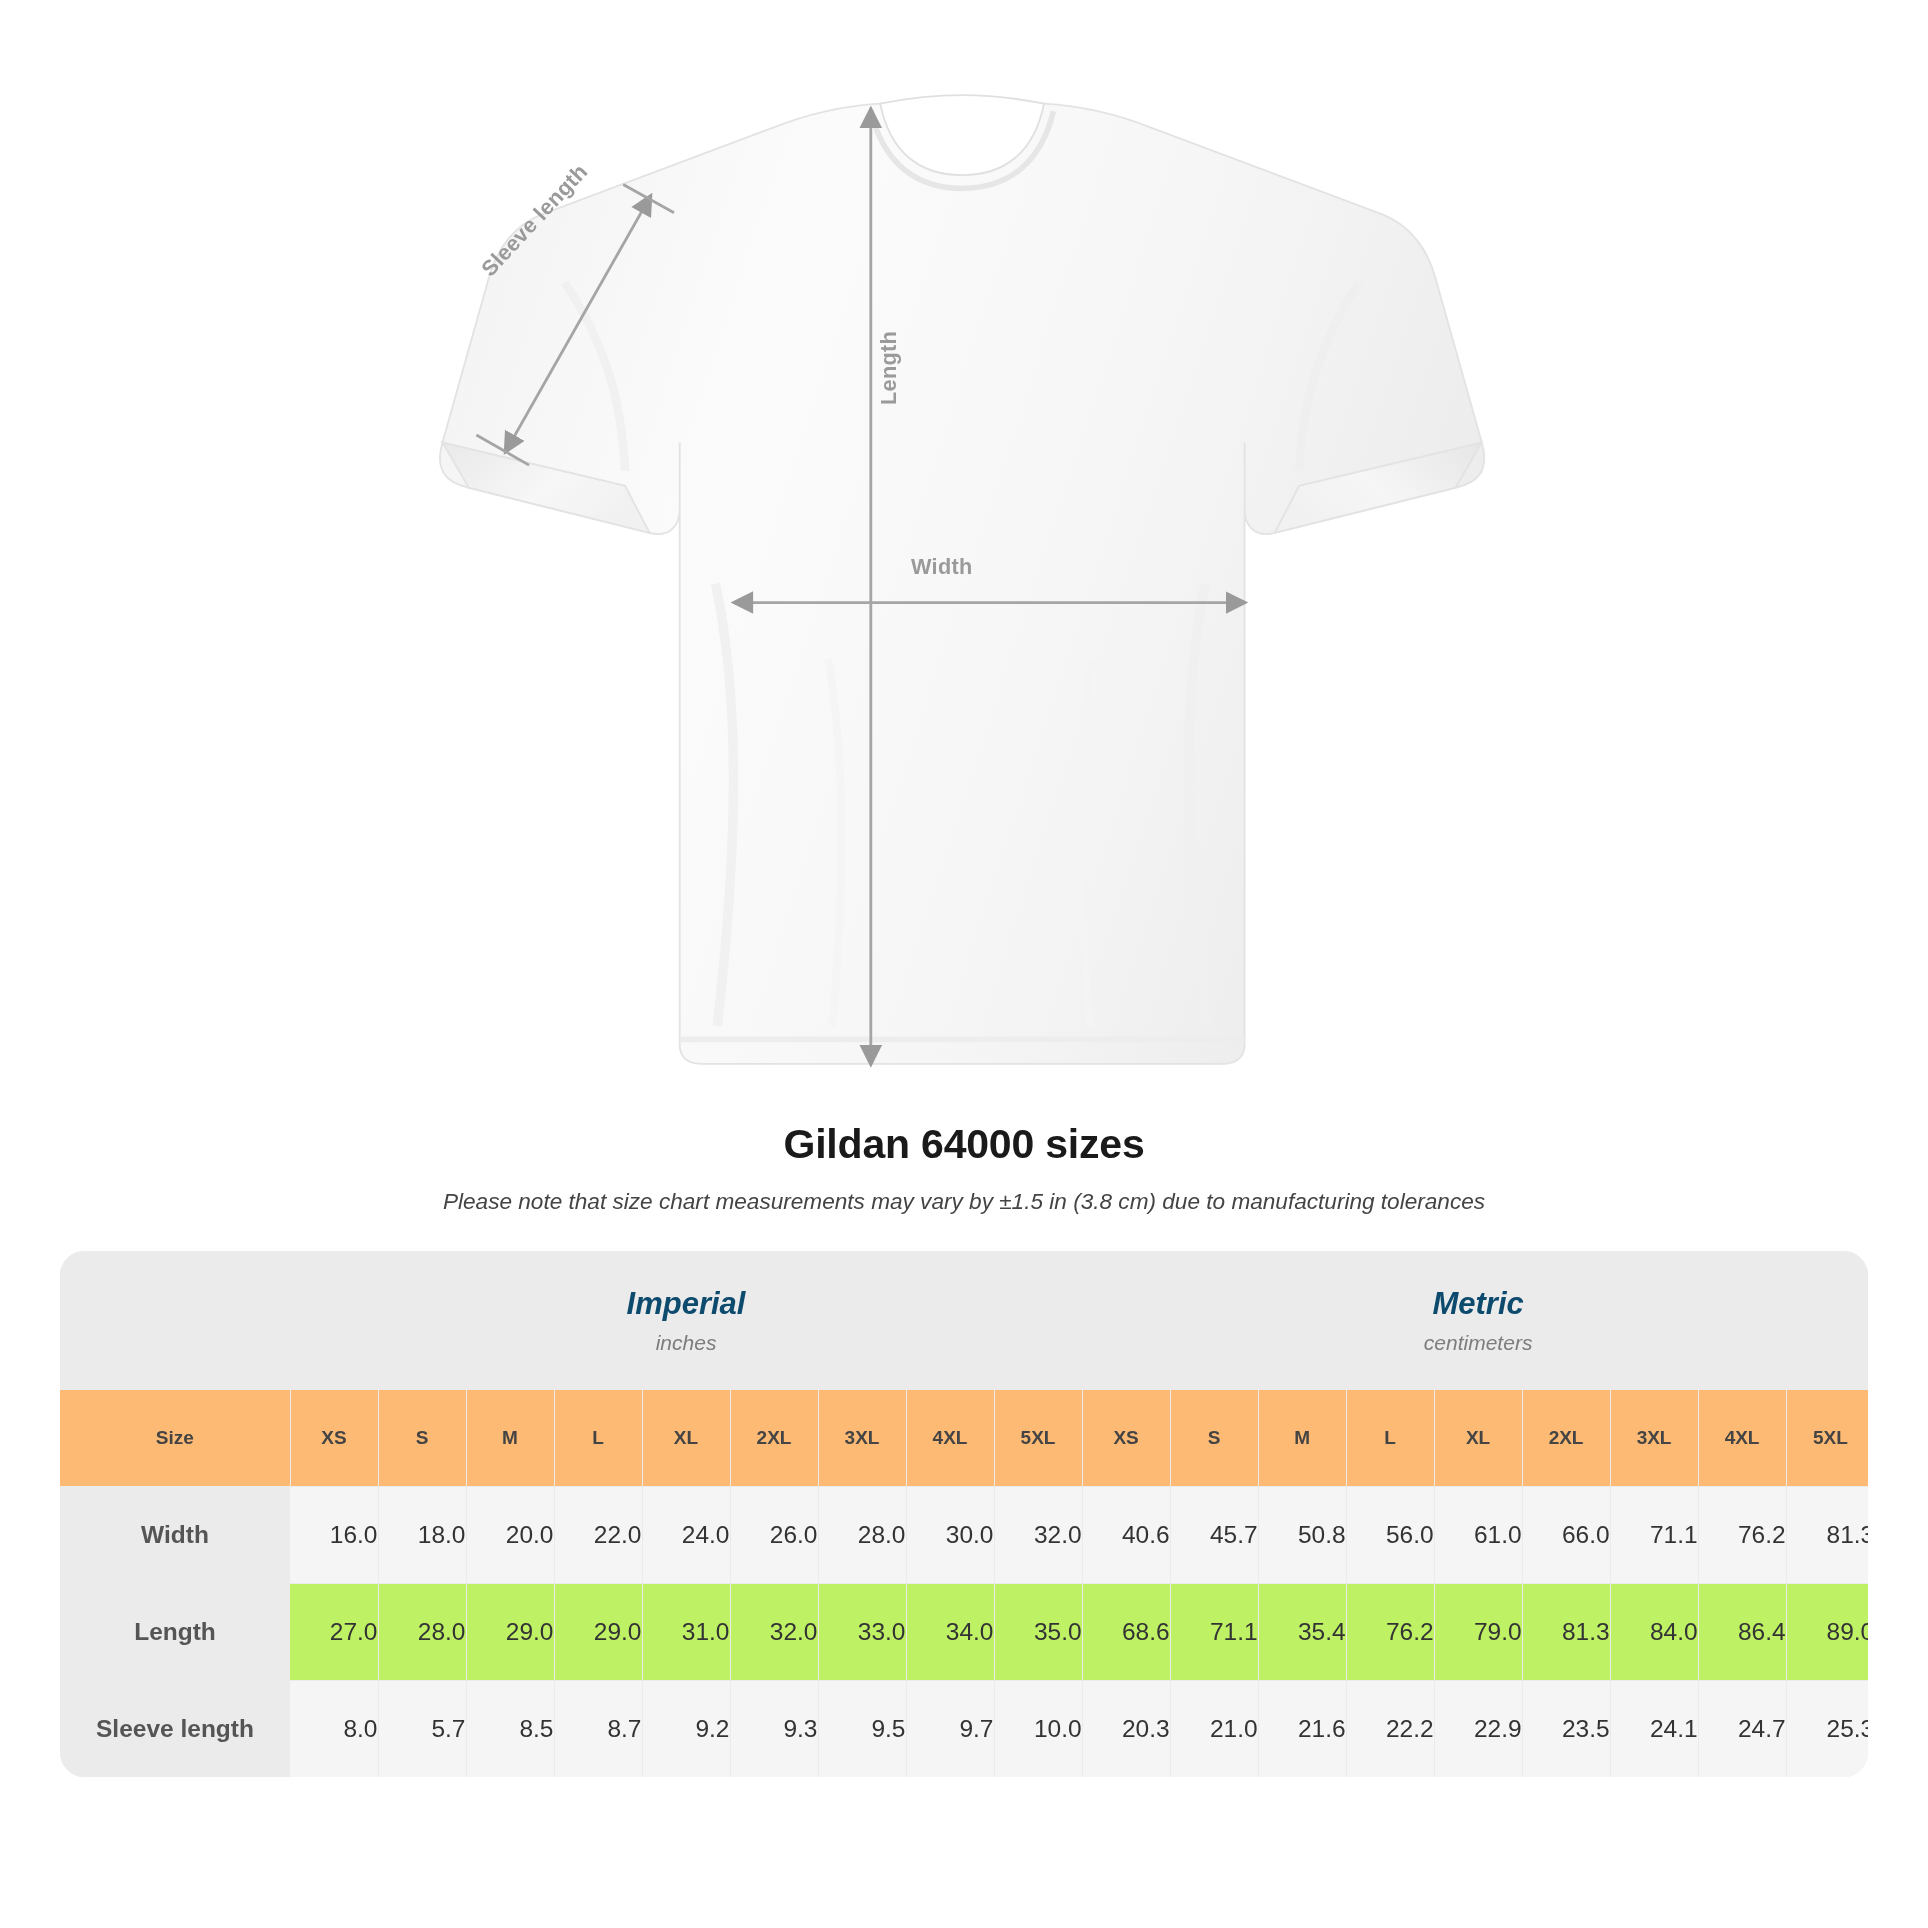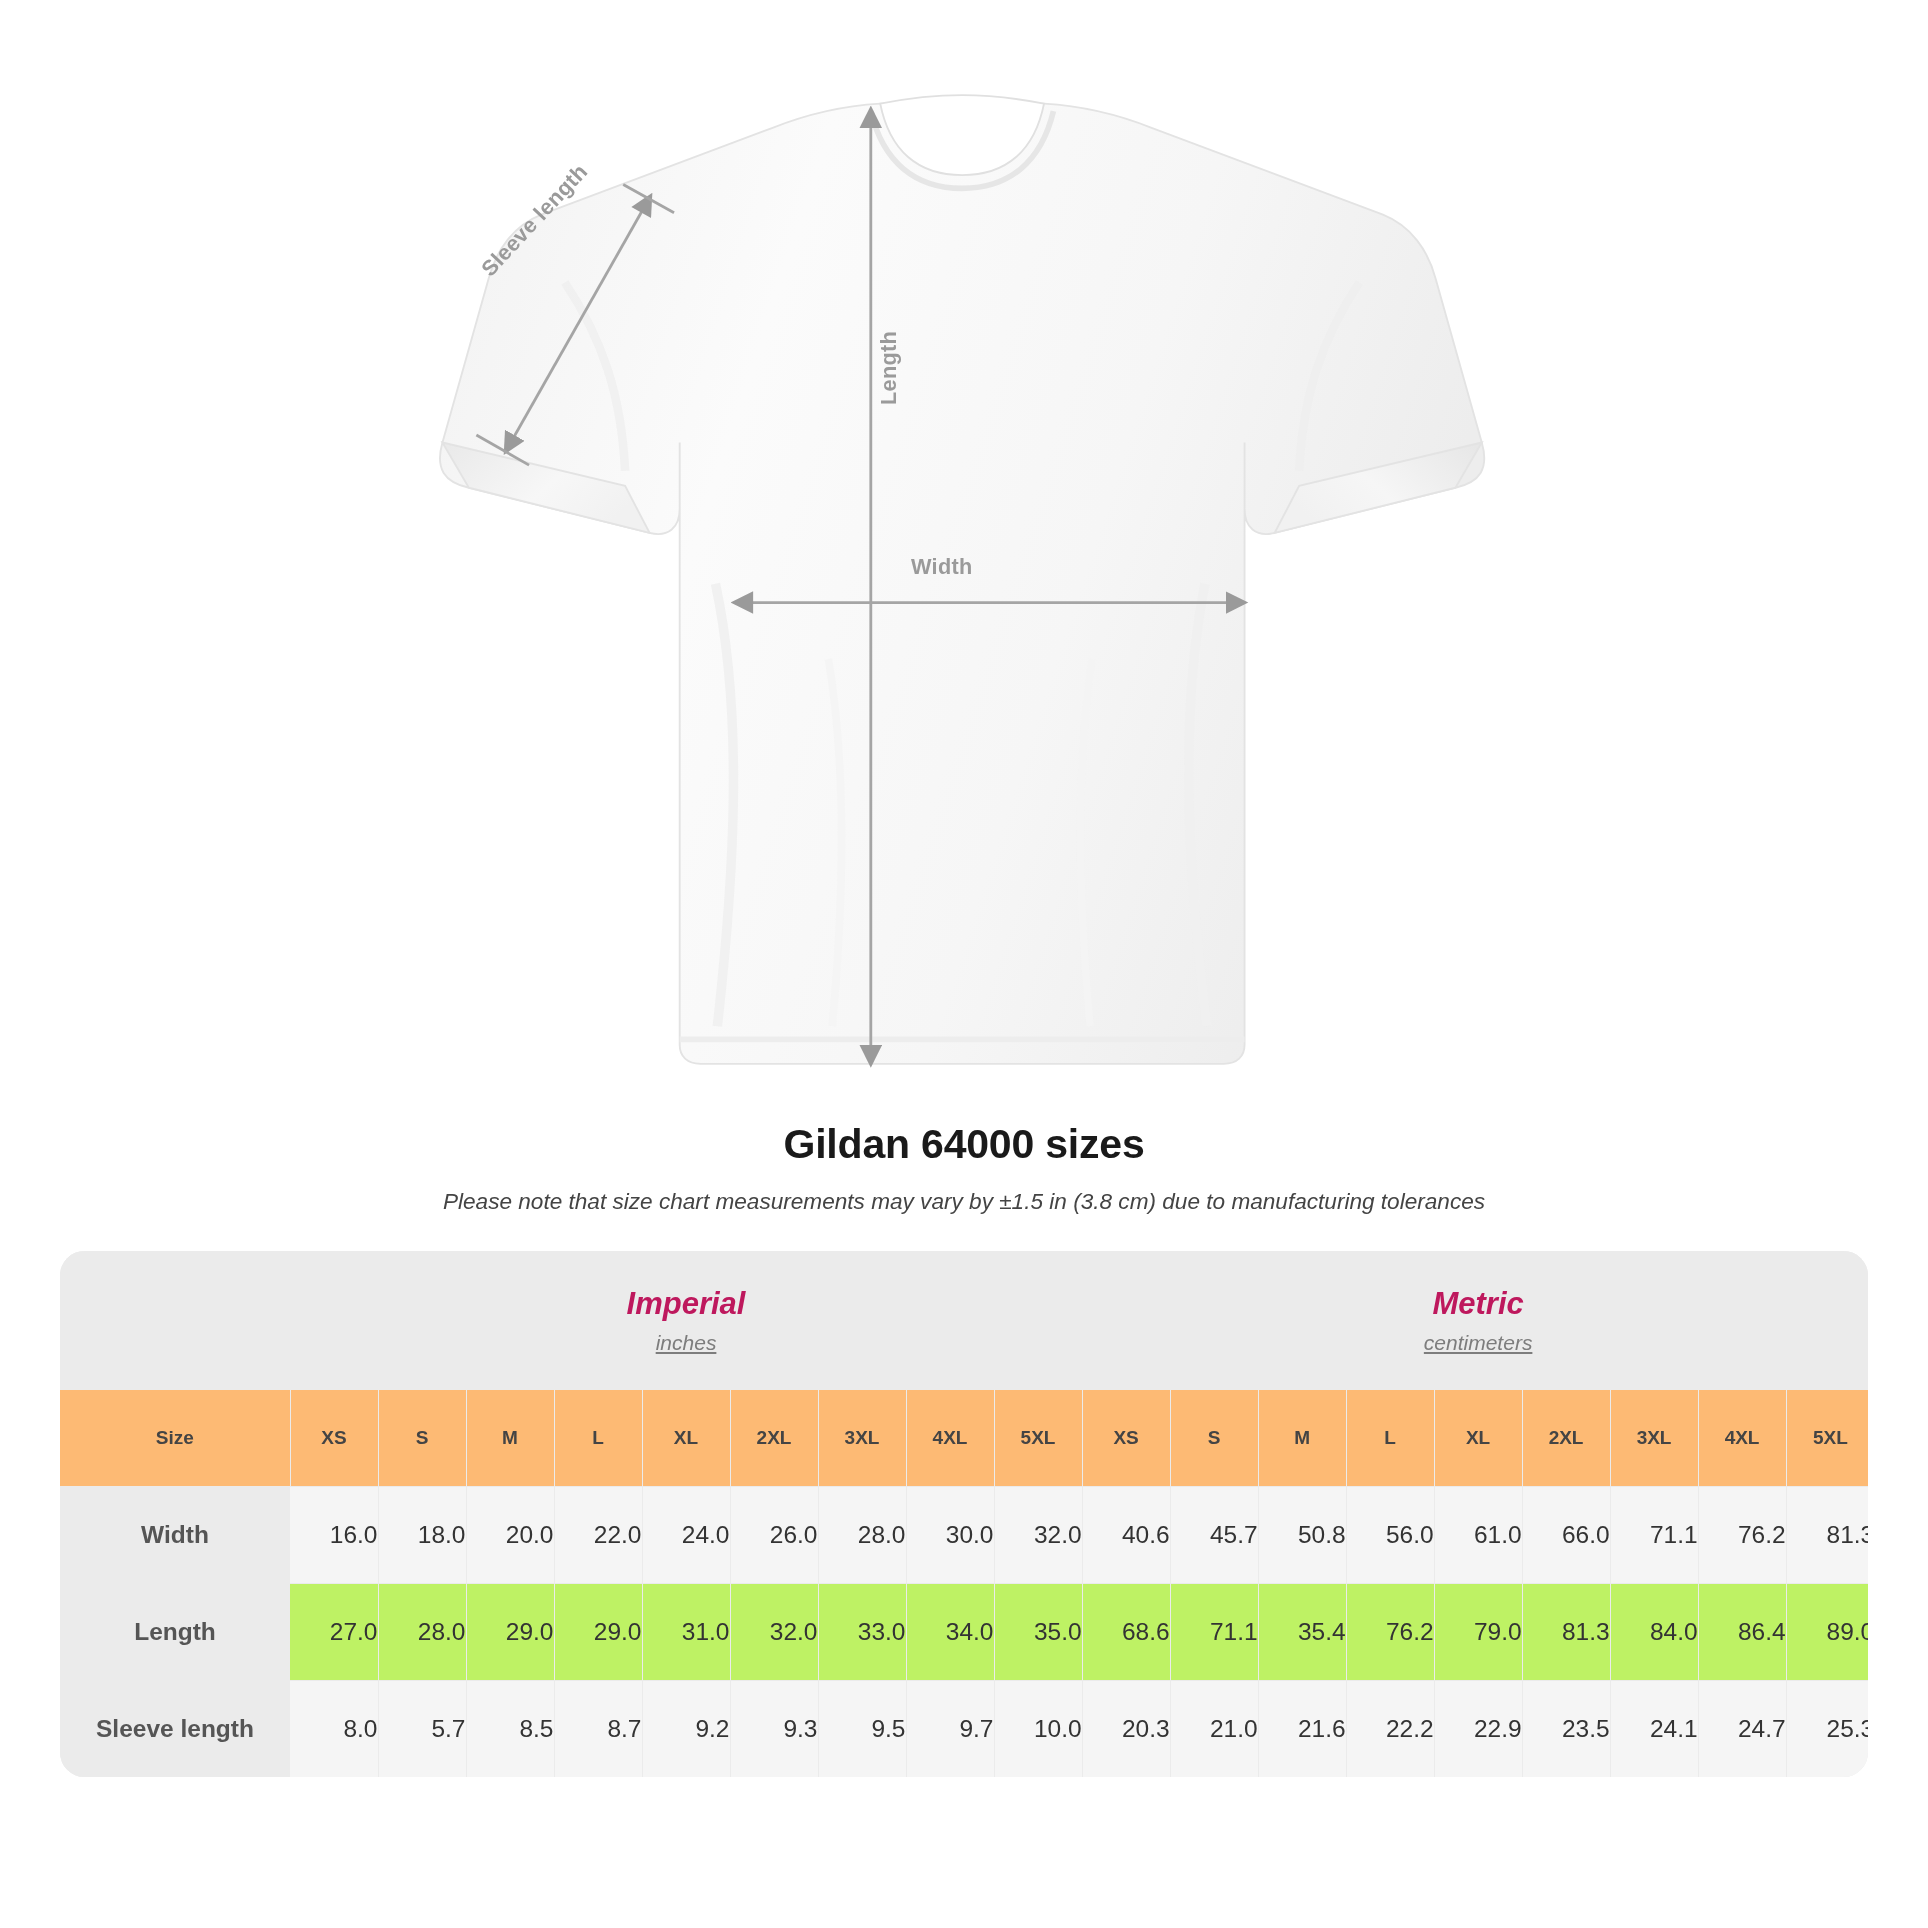--- a/index.html
+++ b/index.html
@@ -96,28 +96,27 @@
   .unit-head {
     height: 139px;
     background: #ebebeb;
     text-align: center;
     vertical-align: middle;
   }
   .unit-head .unit-name {
     font-size: 31px;
     font-style: italic;
     font-weight: bold;
-    color: #be185d;
+    color: #0c4a6e;
   }
   .unit-head .unit-sub {
     font-size: 21px;
     font-style: italic;
     color: #7d7d7d;
     margin-top: 9.4px;
-    text-decoration: underline;
   }
   .corner-cell {
     background: #ebebeb;
     width: 230px;
   }
   .row-head {
     width: 230px;
     background: #ebebeb;
     text-align: center;
     vertical-align: middle;

